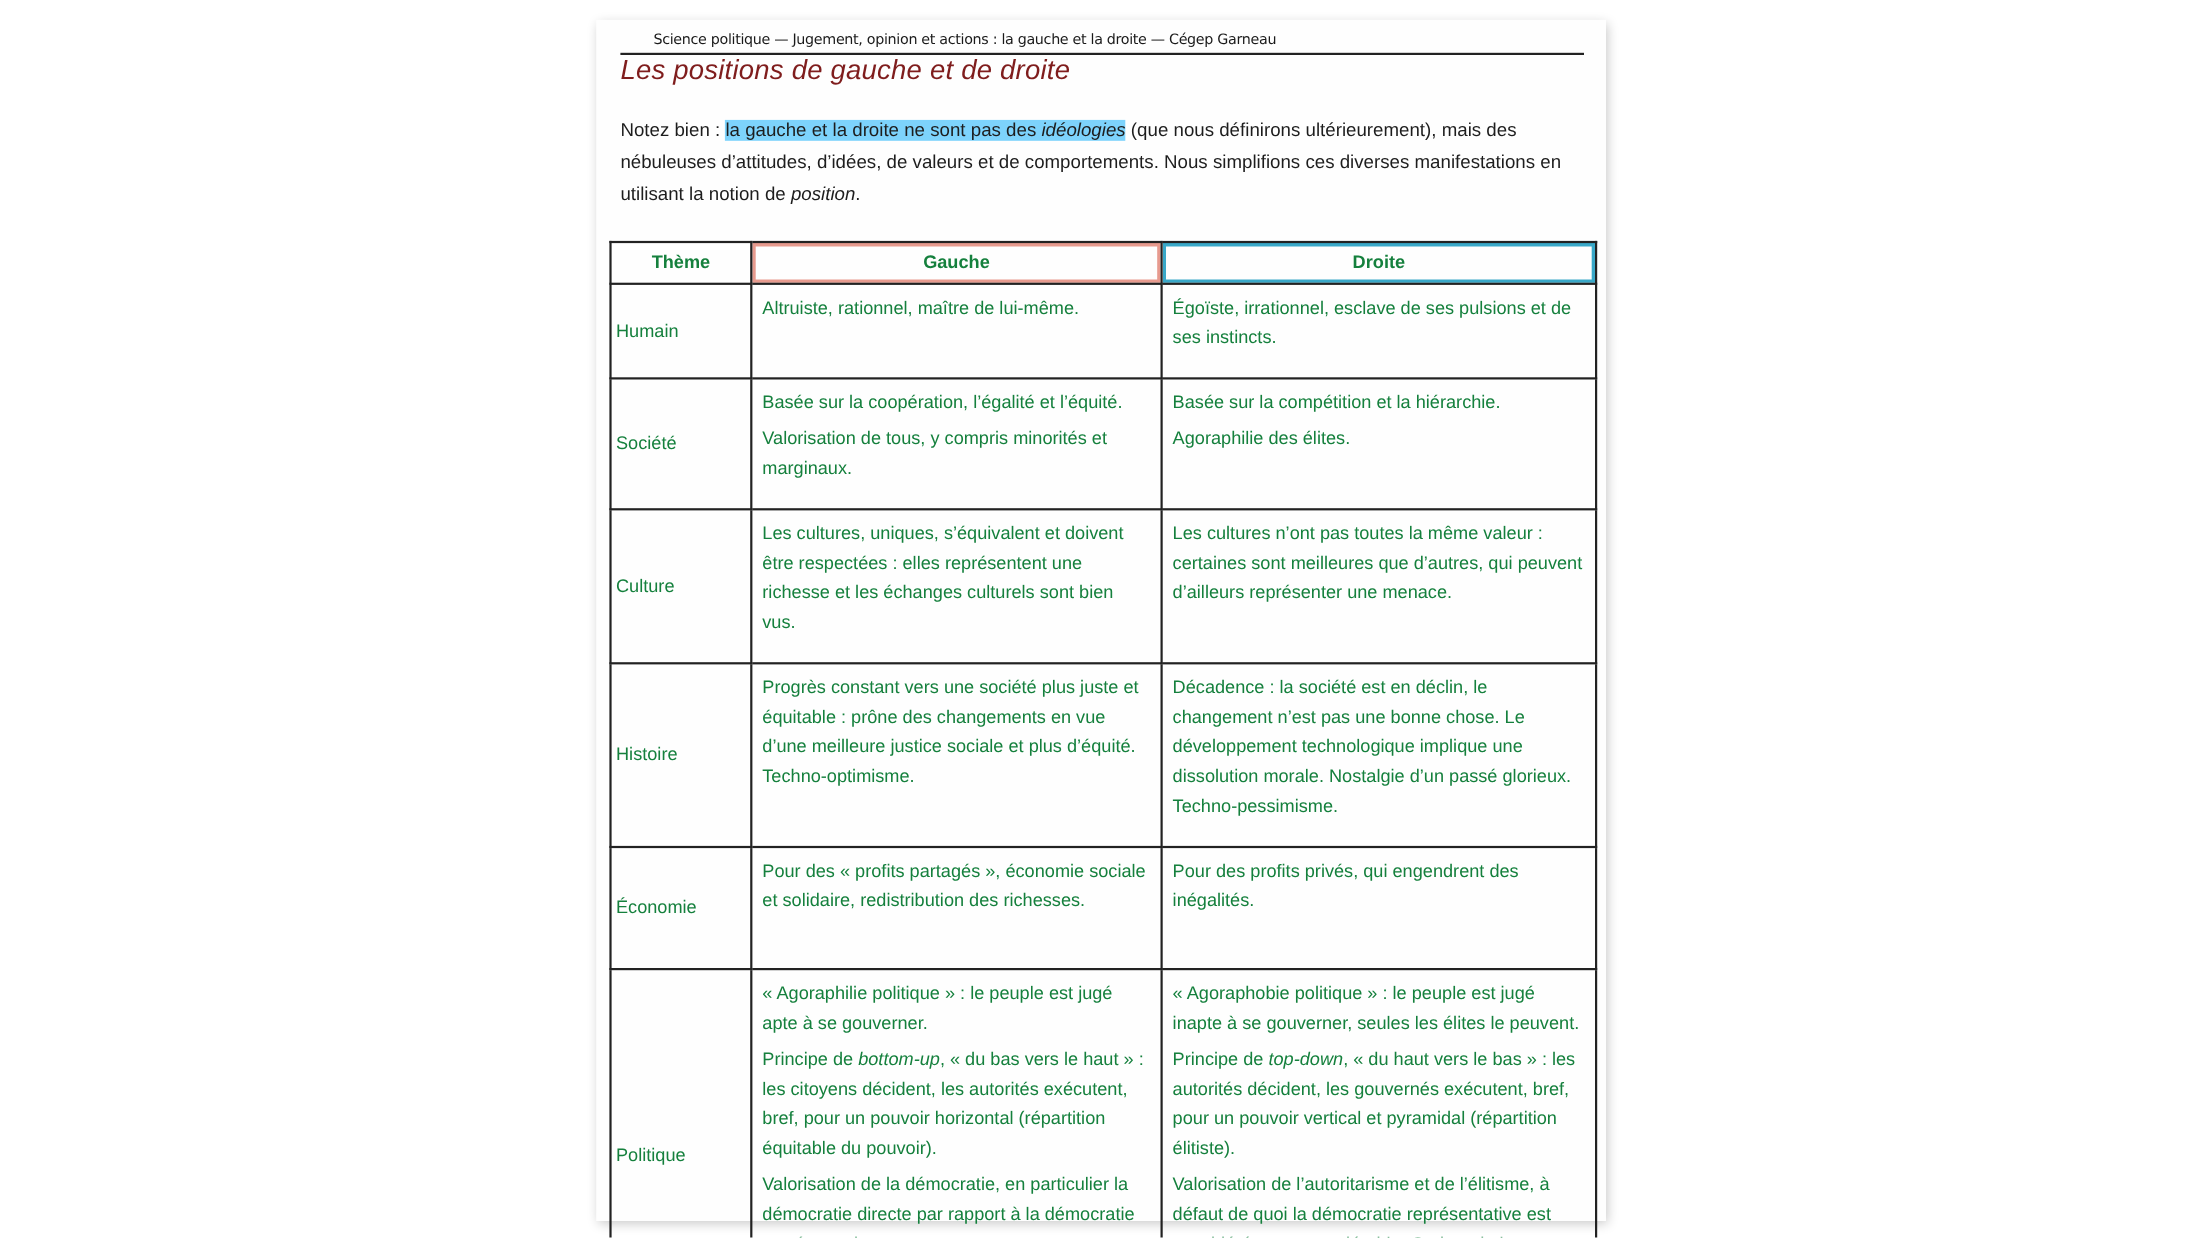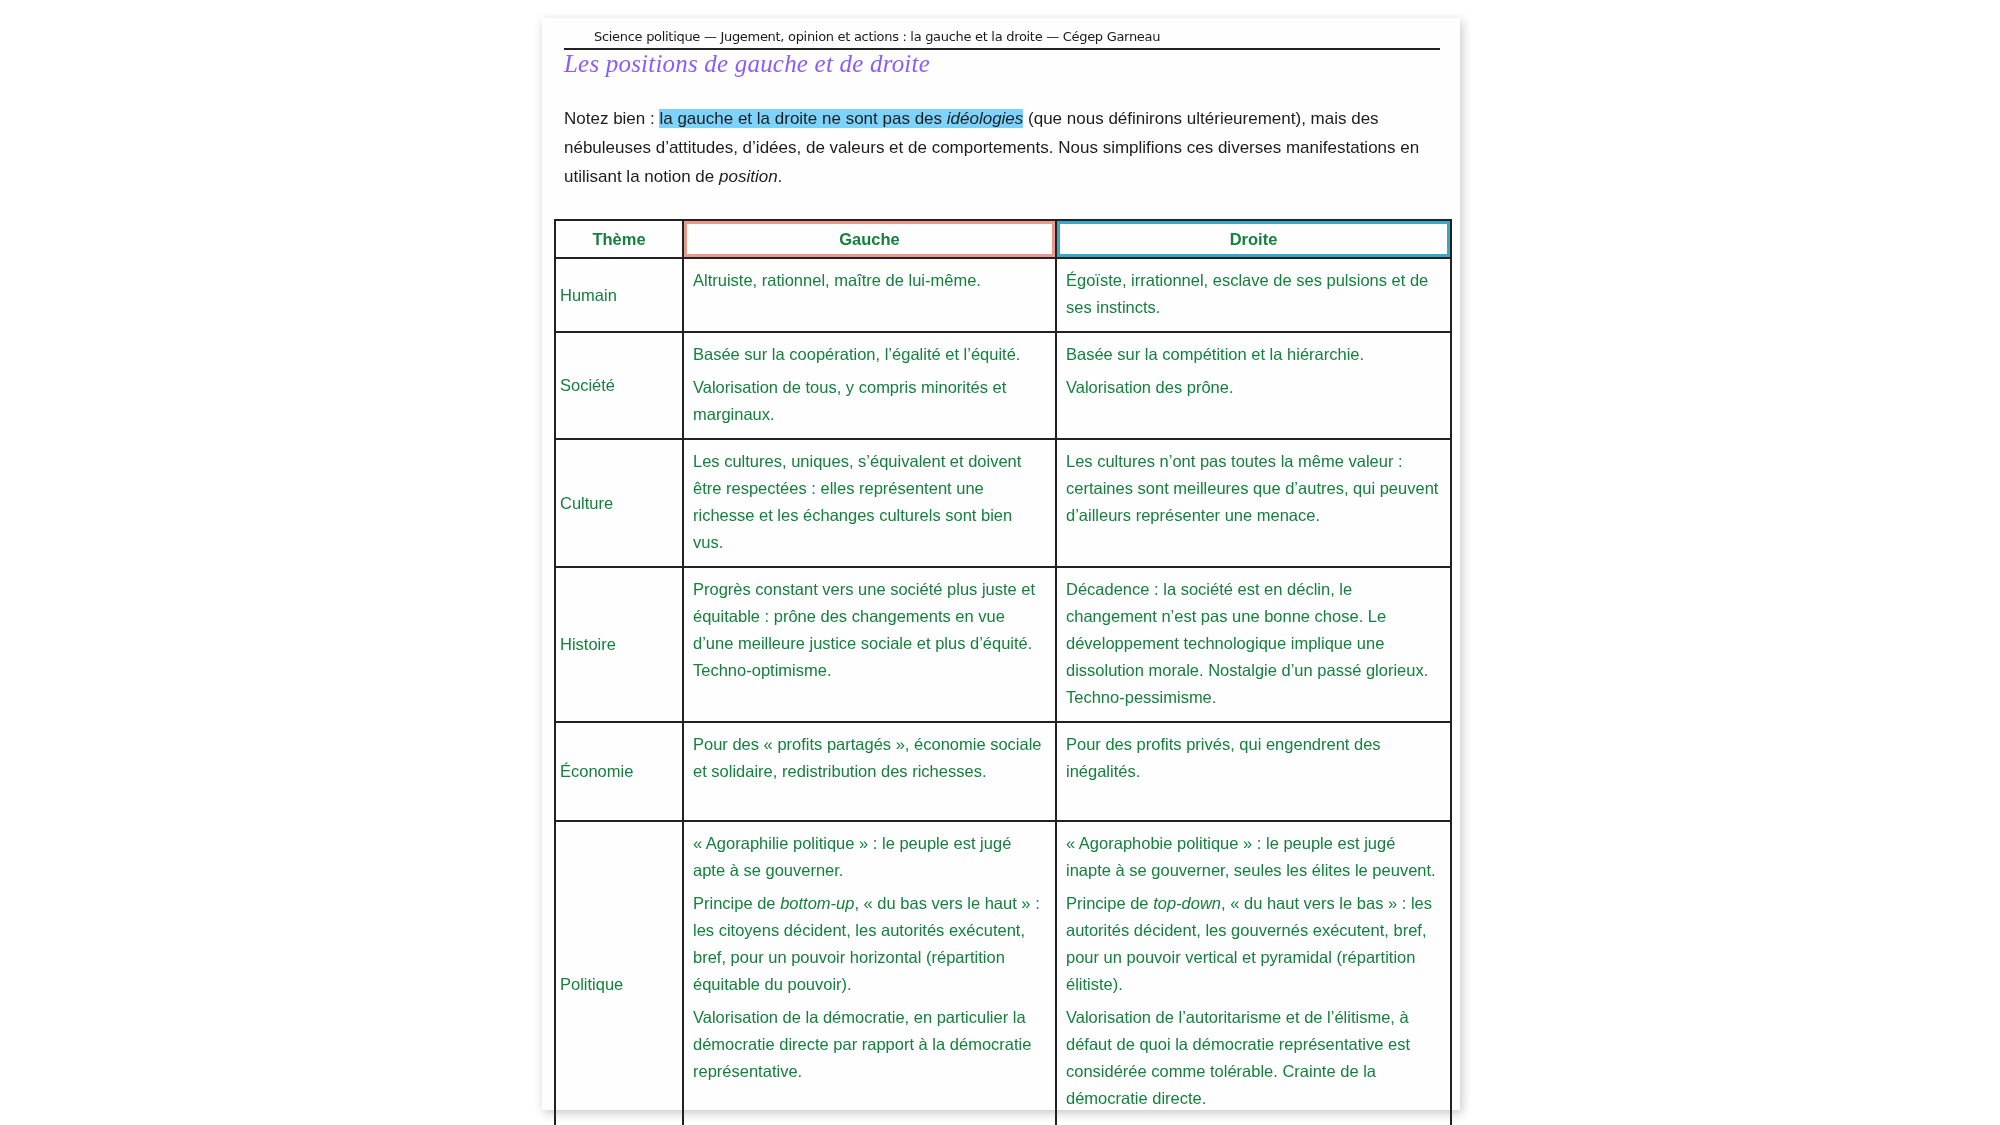--- a/index.html
+++ b/index.html
@@ -3,31 +3,31 @@
 <meta charset="utf-8">
 <style>
   html, body { margin:0; padding:0; }
   body { width:2000px; height:1125px; background:#ffffff; position:relative; overflow:hidden;
          font-family:"Liberation Sans", sans-serif; color:#1a1a1a; }
   .page { position:absolute; left:542px; top:18px; width:918px; height:1092px; background:#fefefe;
           box-shadow: 2px 3px 10px rgba(0,0,0,0.22); }
   .running-head { position:absolute; left:22px; right:20px; top:8px; height:24px; text-align:left;
           font-family:"DejaVu Sans", sans-serif; font-size:13px; letter-spacing:-0.3px; border-bottom:2px solid #222;
           line-height:22px; padding-left:30px; box-sizing:border-box; }
-  .doc-title { position:absolute; left:22px; top:32px; font-family:Liberation Serif, serif; font-style:italic;
-          font-size:25px; color:#8b5cf6; letter-spacing:0.2px; }
+  .doc-title { position:absolute; left:22px; top:32px; font-family:Liberation Sans, sans-serif; font-style:italic;
+          font-size:25px; color:#7f1d1d; letter-spacing:0.2px; }
   .intro { position:absolute; left:22px; top:86px; width:880px; font-family:"Liberation Sans", sans-serif;
           font-size:17px; line-height:29px; color:#1d1d1d; }
   .hl { background:#7dd3fc; }
   .intro i { font-style:italic; }
   .table-title { position:absolute; left:22px; top:180px; font-family:"DejaVu Serif", serif; font-weight:bold;
           font-size:18px; color:#1a1a1a; letter-spacing:-0.3px; }
   table { position:absolute; left:12px; top:201px; width:898px; border-collapse:collapse;
           font-family:"Liberation Sans", sans-serif; font-size:16.5px; color:#15803d; }
-  td, th { border:2px solid #222; vertical-align:top; padding:8px 8px 10px 9px; line-height:27px; }
+  td, th { border:2px solid #222; vertical-align:top; padding:8px 8px 22px 9px; line-height:27px; }
   th { font-weight:bold; text-align:center; padding:3px 4px; height:30px; vertical-align:middle; }
   th.theme-h { width:118px; }
   th.gauche-h { width:363px; box-shadow: inset 0 0 0 3px #e79a8e; }
   th.droite-h { box-shadow: inset 0 0 0 3px #39a8c8; }
   td.theme { text-align:left; vertical-align:middle; padding:4px; }
   td p { margin:0 0 6px 0; }
   td p:last-child { margin-bottom:0; }
   tr.r-humain td { height:50px; }
   tr.r-societe td { height:84px; }
   tr.r-culture td { height:104px; }
@@ -66,21 +66,21 @@
           </td>
         </tr>
         <tr class="r-societe">
           <td class="theme">Société</td>
           <td>
             <p>Basée sur la coopération, l’égalité et l’équité.</p>
             <p>Valorisation de tous, y compris minorités et marginaux.</p>
           </td>
           <td>
             <p>Basée sur la compétition et la hiérarchie.</p>
-            <p>Valorisation des prône.</p>
+            <p>Agoraphilie des élites.</p>
           </td>
         </tr>
         <tr class="r-culture">
           <td class="theme">Culture</td>
           <td>
             <p>Les cultures, uniques, s’équivalent et doivent être respectées : elles représentent une richesse et les échanges culturels sont bien vus.</p>
           </td>
           <td>
             <p>Les cultures n’ont pas toutes la même valeur : certaines sont meilleures que d’autres, qui peuvent d’ailleurs représenter une menace.</p>
           </td>

